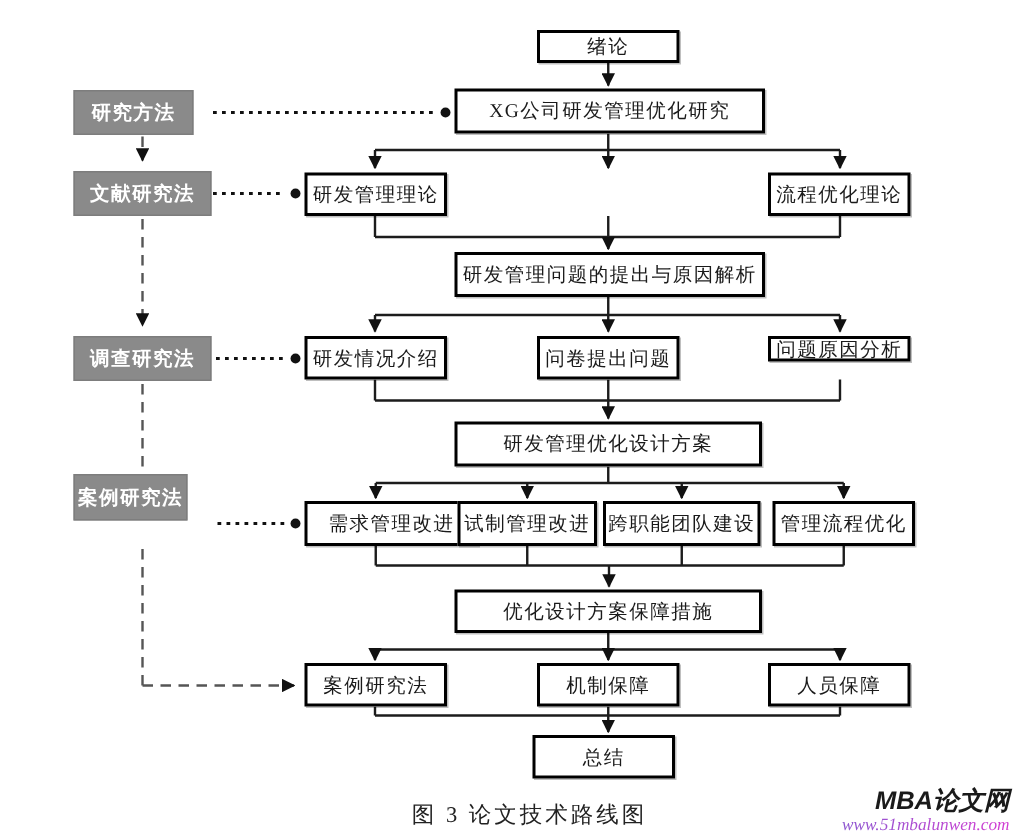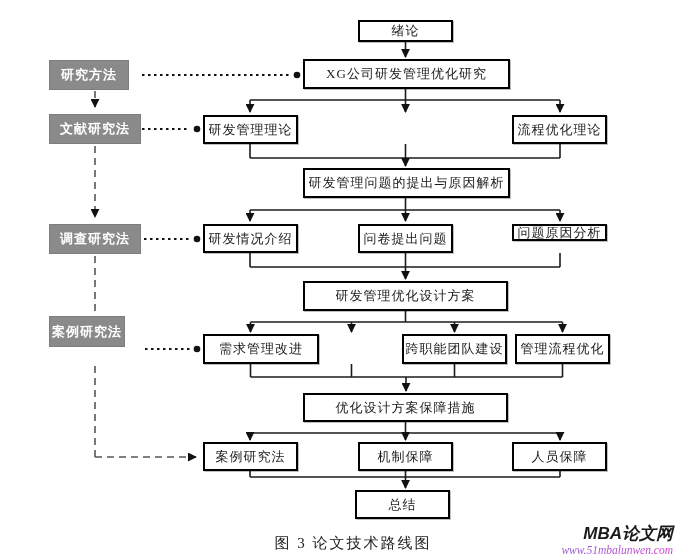--- a/index.html
+++ b/index.html
@@ -164,20 +164,23 @@
       <span>问题原因分析</span>
     </div>
 
   <div class="node" style="left:303px;top:281px;width:205px;height:30px">
       <span>研发管理优化设计方案</span>
     </div>
 
   <div class="node" style="left:203px;top:334px;width:116px;height:30px">
       <span>需求管理改进</span>
     </div>
+  <div class="node" style="left:305px;top:334px;width:93px;height:30px">
+      <span>试制管理改进</span>
+    </div>
   <div class="node" style="left:402px;top:334px;width:105px;height:30px">
       <span>跨职能团队建设</span>
     </div>
   <div class="node" style="left:515px;top:334px;width:95px;height:30px">
       <span>管理流程优化</span>
     </div>
 
   <div class="node" style="left:303px;top:393px;width:205px;height:29px">
       <span>优化设计方案保障措施</span>
     </div>

